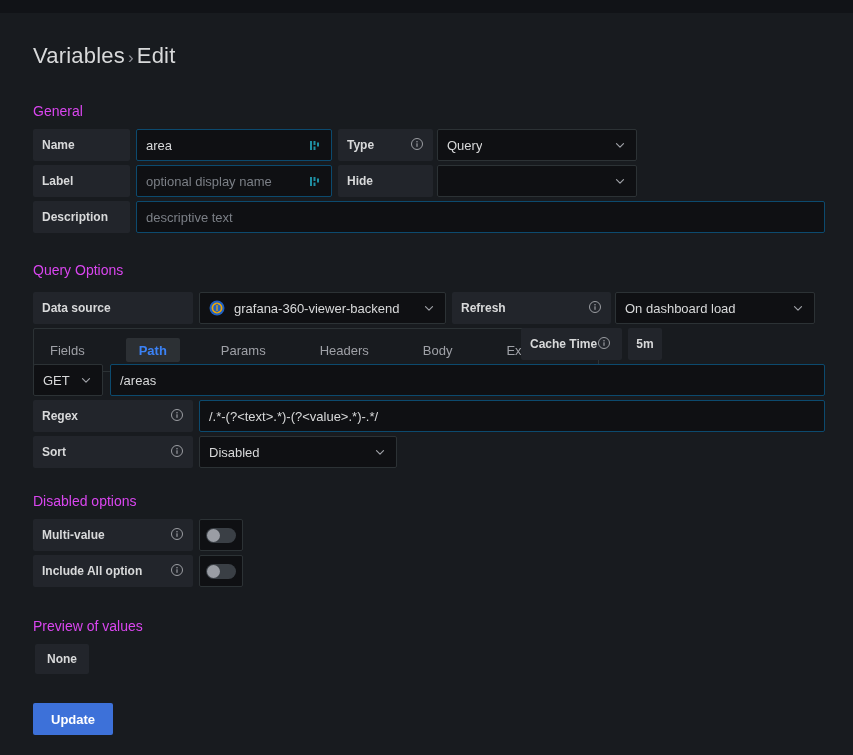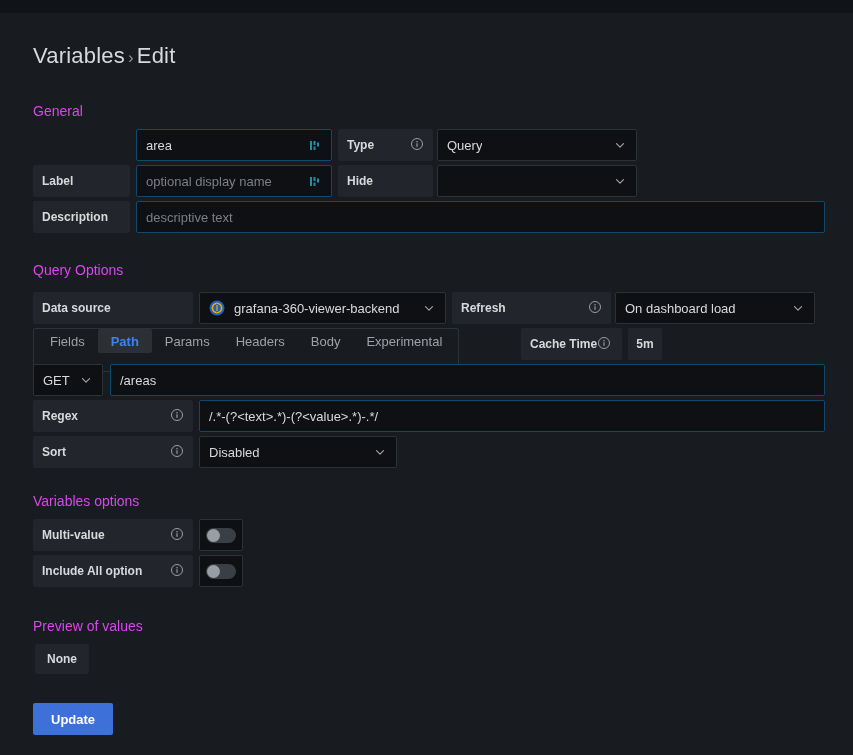--- a/index.html
+++ b/index.html
@@ -94,26 +94,27 @@
     margin-left: auto;
     padding-left: 8px;
     display: flex;
     align-items: center;
   }
 
   
   .tabs {
     position: absolute;
     display: flex;
-    align-items: flex-start;
+    align-items: center;
     height: 44px;
     background: #181b1f;
     border: 1px solid #2c3235;
     border-radius: 2px;
     padding: 0 3px;
+    gap: 28px;
   }
   .tab {
     height: 24px;
     padding: 0 13px;
     display: flex;
     align-items: center;
     font-size: 13px;
     color: #9fa1a7;
     border-radius: 2px;
     white-space: nowrap;
@@ -205,20 +206,23 @@
 <body>
 
 <div class="page">
 
   <div class="page-title">
     <span>Variables</span><span class="sep">›</span><span>Edit</span>
   </div>
 
   <div class="section-head" style="left:33px; top:90px;">General</div>
 
+  <div class="lbl" style="left:33px; top:116px; width:97px;">
+    <span>Name</span>
+  </div>
   <div class="inp" style="left:136px; top:116px; width:196px;">
     <span class="val">area</span>
     <span class="glyph-teal">
       <svg width="13" height="13" viewBox="0 0 13 13">
           <rect x="1" y="2" width="2" height="9" fill="#1f8fa3"></rect>
           <rect x="4.5" y="2" width="2" height="4" fill="#1f8fa3"></rect>
           <rect x="4.5" y="7.5" width="2" height="3.5" fill="#1f8fa3"></rect>
           <rect x="8" y="3.5" width="2" height="4" fill="#1f8fa3"></rect>
         </svg>
     </span>
@@ -376,21 +380,21 @@
   </div>
   <div class="sel" style="left:199px; top:423px; width:198px;">
     <span class="val">Disabled</span>
     <span class="caret">
       <svg class="icon-caret" viewBox="0 0 16 16">
           <path d="M4 6.5 L8 10.5 L12 6.5" fill="none" stroke="#9fa1a7" stroke-width="1.4" stroke-linecap="round" stroke-linejoin="round"></path>
         </svg>
     </span>
   </div>
 
-  <div class="section-head" style="left:33px; top:480px;">Variables options</div>
+  <div class="section-head" style="left:33px; top:480px;">Disabled options</div>
 
   <div class="lbl" style="left:33px; top:506px; width:160px;">
     <span>Multi-value</span>
     <span class="info">
       <svg class="icon-info" viewBox="0 0 16 16">
           <circle cx="8" cy="8" r="6.3" fill="none" stroke="#9fa1a7" stroke-width="1.1"></circle>
           <circle cx="8" cy="5.4" r="0.85" fill="#9fa1a7"></circle>
           <rect x="7.35" y="7.2" width="1.3" height="4" fill="#9fa1a7"></rect>
         </svg>
     </span>

